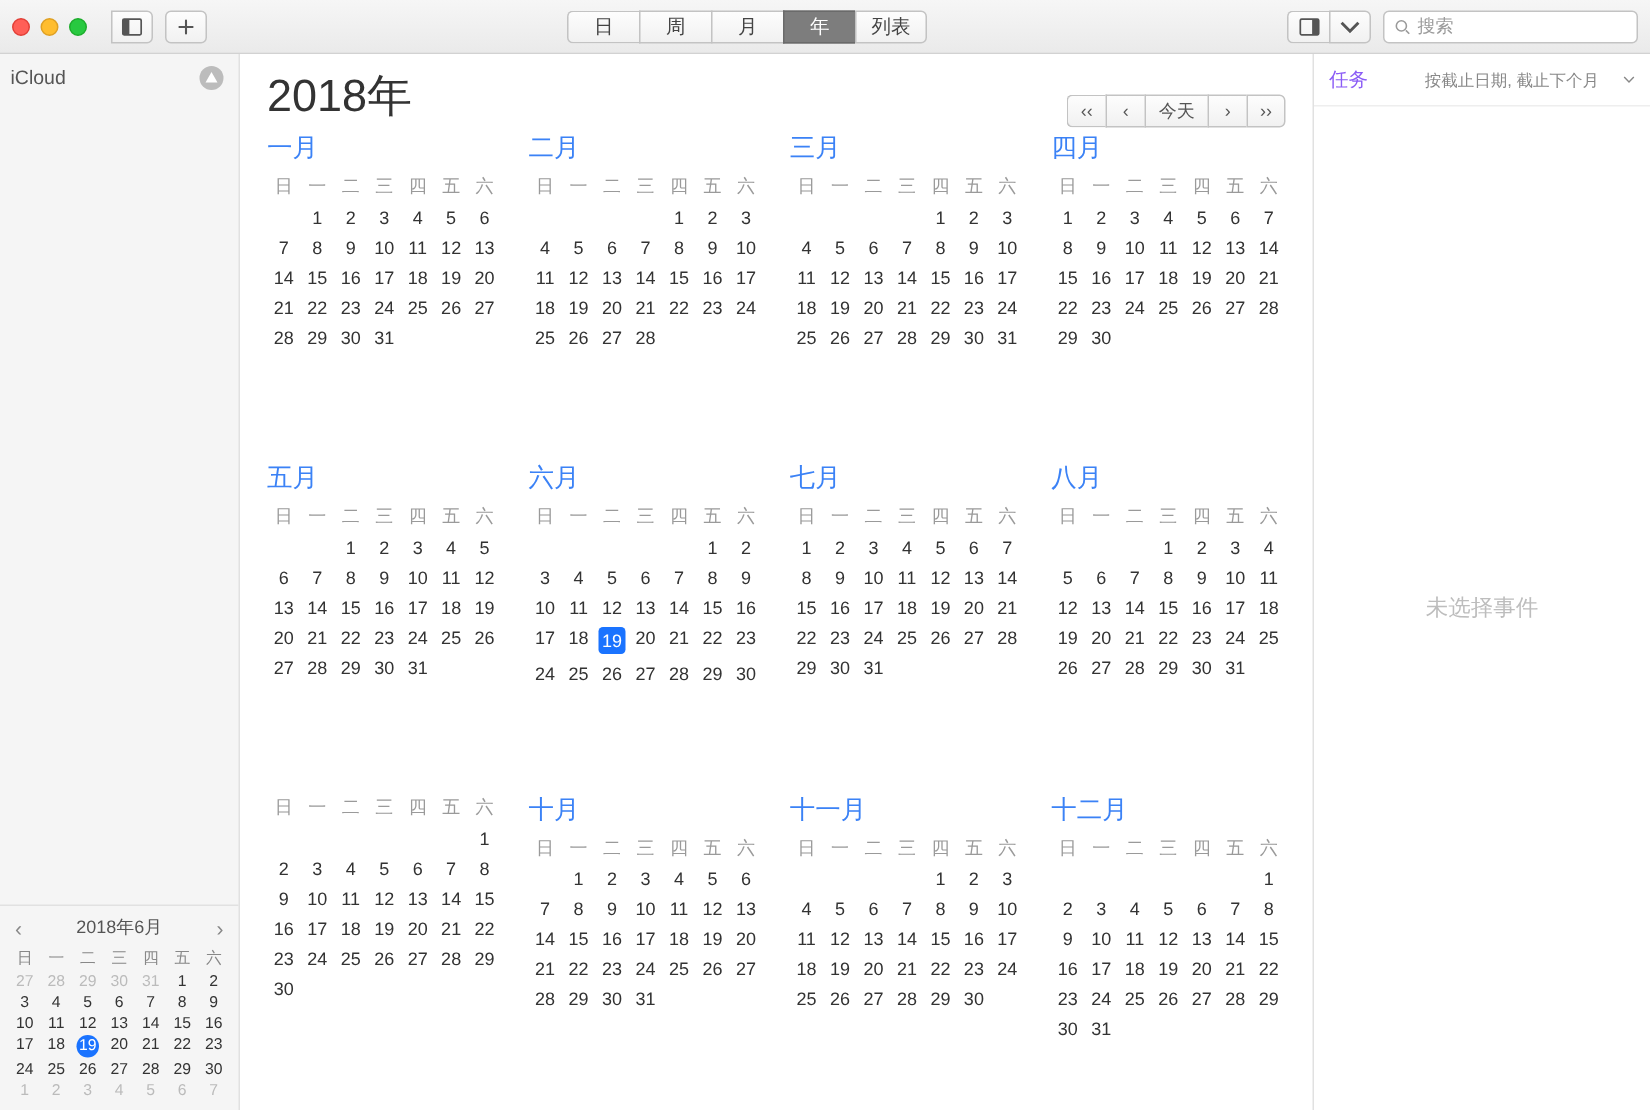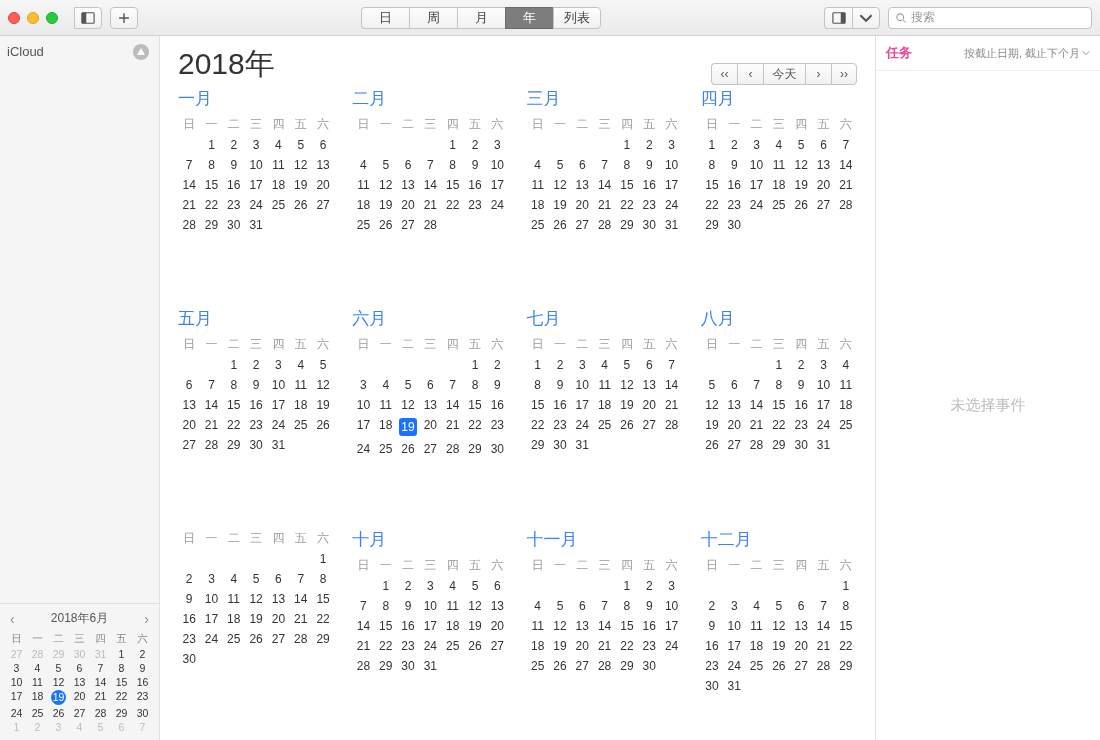--- a/index.html
+++ b/index.html
@@ -15,21 +15,21 @@
 .tb-btn { height: 22px; min-width: 28px; padding: 0 6px; border: 1px solid #c3c3c3; background: linear-gradient(#fdfdfd,#f1f1f1); border-radius: 4px; display: inline-flex; align-items: center; justify-content: center; font-size: 11px; color: #555; }
 .tb-btn svg { width:14px; height:14px; fill:#555;}
 .tb-group { display: flex; }
 .tb-group .tb-btn { border-radius: 0; border-right-width: 0; }
 .tb-group .tb-btn:first-child { border-radius: 4px 0 0 4px; }
 .tb-group .tb-btn:last-child { border-radius: 0 4px 4px 0; border-right-width: 1px;}
 .spacer { flex: 1; }
 .viewseg { display:flex;}
 .viewseg .tb-btn { min-width: 48px; font-size: 13px; color: #444;}
 .viewseg .tb-btn.active { background:#7d7d7d; color:#fff; border-color:#6a6a6a; }
-.search { width: 204px; height: 22px; border: 1px solid #c3c3c3; border-radius: 4px; background: #fff; display: flex; align-items: center; padding: 0 6px; color: #9a9a9a; font-size: 12px; gap:4px;}
+.search { width: 170px; height: 22px; border: 1px solid #c3c3c3; border-radius: 4px; background: #fff; display: flex; align-items: center; padding: 0 6px; color: #9a9a9a; font-size: 12px; gap:4px;}
 .search svg { width:12px; height:12px; fill:#9a9a9a;}
 
 
 .app { display: flex; height: calc(740px - 36px); }
 .sidebar { width: 160px; background: #f5f5f5; border-right: 1px solid #e1e1e1; display: flex; flex-direction: column; }
 .sb-top { flex: 1; padding: 8px 7px; font-size: 13px; color: #555; position: relative;}
 .sb-badge { position:absolute; right:10px; top:8px; width:16px; height:16px; background:#bcbcbc; border-radius:50%; display:flex; align-items:center; justify-content:center;}
 .sb-badge svg{width:10px;height:10px;fill:#fff;}
 .sb-mini { border-top: 1px solid #e1e1e1; padding: 4px 6px 6px 6px; }
 .mini-head { display: flex; align-items: center; justify-content: space-between; font-size: 12px; color: #555; padding: 2px 0 4px 0;}
@@ -53,22 +53,22 @@
 .mname { font-size: 17px; font-weight: 400; color:#3b82f6; margin-bottom: 4px;}
 .mgrid { display:grid; grid-template-columns: repeat(7, 1fr); font-size: 12px; }
 .mgrid .wd { color:#9a9a9a; text-align:center; padding: 2px 0;}
 .mgrid .d { text-align:center; padding: 3px 0; color:#333; position:relative;}
 .mgrid .d.other { color:#c4c4c4;}
 .mgrid .d.today span { background:#1a73ff; color:#fff; border-radius:3px; display:inline-block; width:18px; height:18px; line-height:18px;}
 
 
 .tasks { width: 225px; border-left:1px solid #e1e1e1; background:#fff; display:flex; flex-direction:column;}
 .tasks-head { padding: 8px 10px; border-bottom:1px solid #eee; display:flex; align-items:center; justify-content:space-between;}
-.tasks-head .t1 { font-size: 13px; font-weight:700; color:#ec4899;}
-.tasks-head .t2 { font-size: 11px; color:#888; display:flex; align-items:center; gap:2px;}
+.tasks-head .t1 { font-size: 13px; font-weight:400; color:#8b5cf6;}
+.tasks-head .t2 { font-size: 11px; color:#888; display:flex; align-items:center; gap:16px;}
 .tasks-body { flex:1; display:flex; align-items:center; justify-content:center; color:#bdbdbd; font-size:15px;}
 
 </style>
 </head>
 <body>
 
 <div class="titlebar">
   <div class="traffic">
     <div class="dot red"></div>
     <div class="dot yellow"></div>

